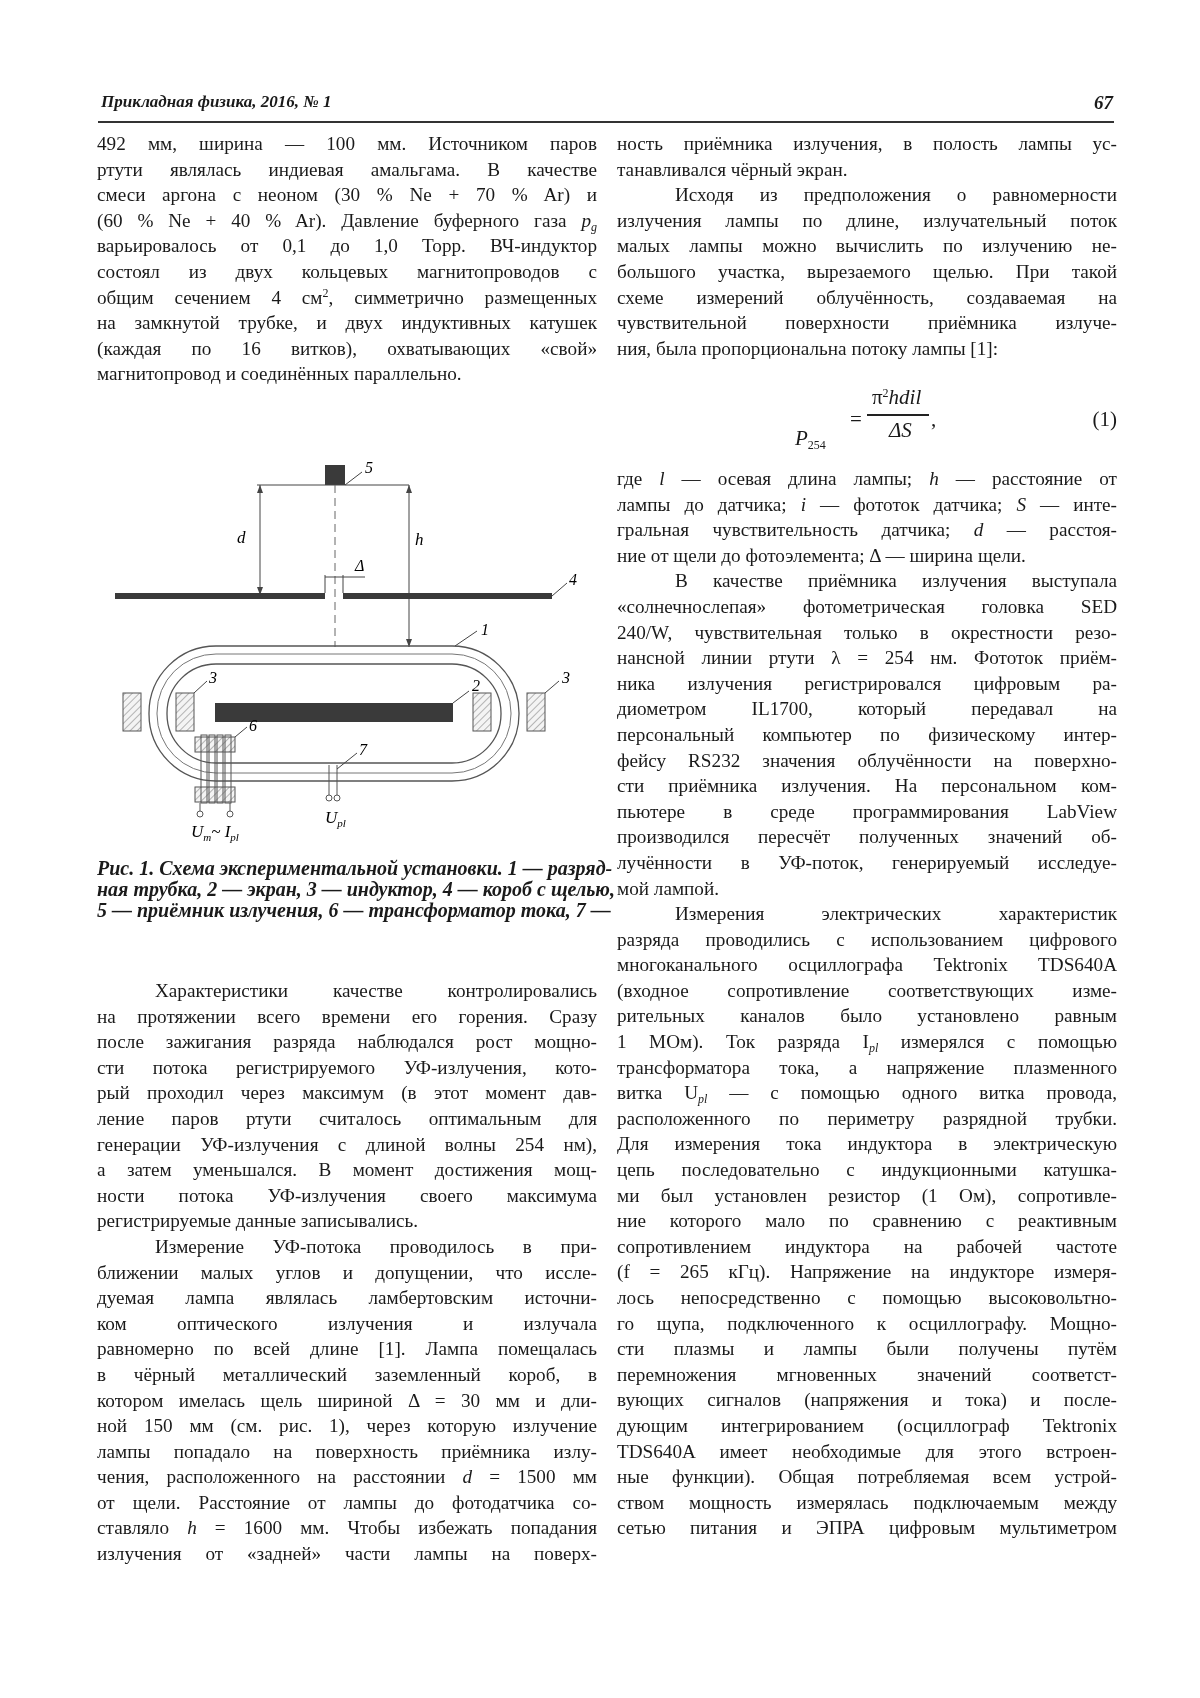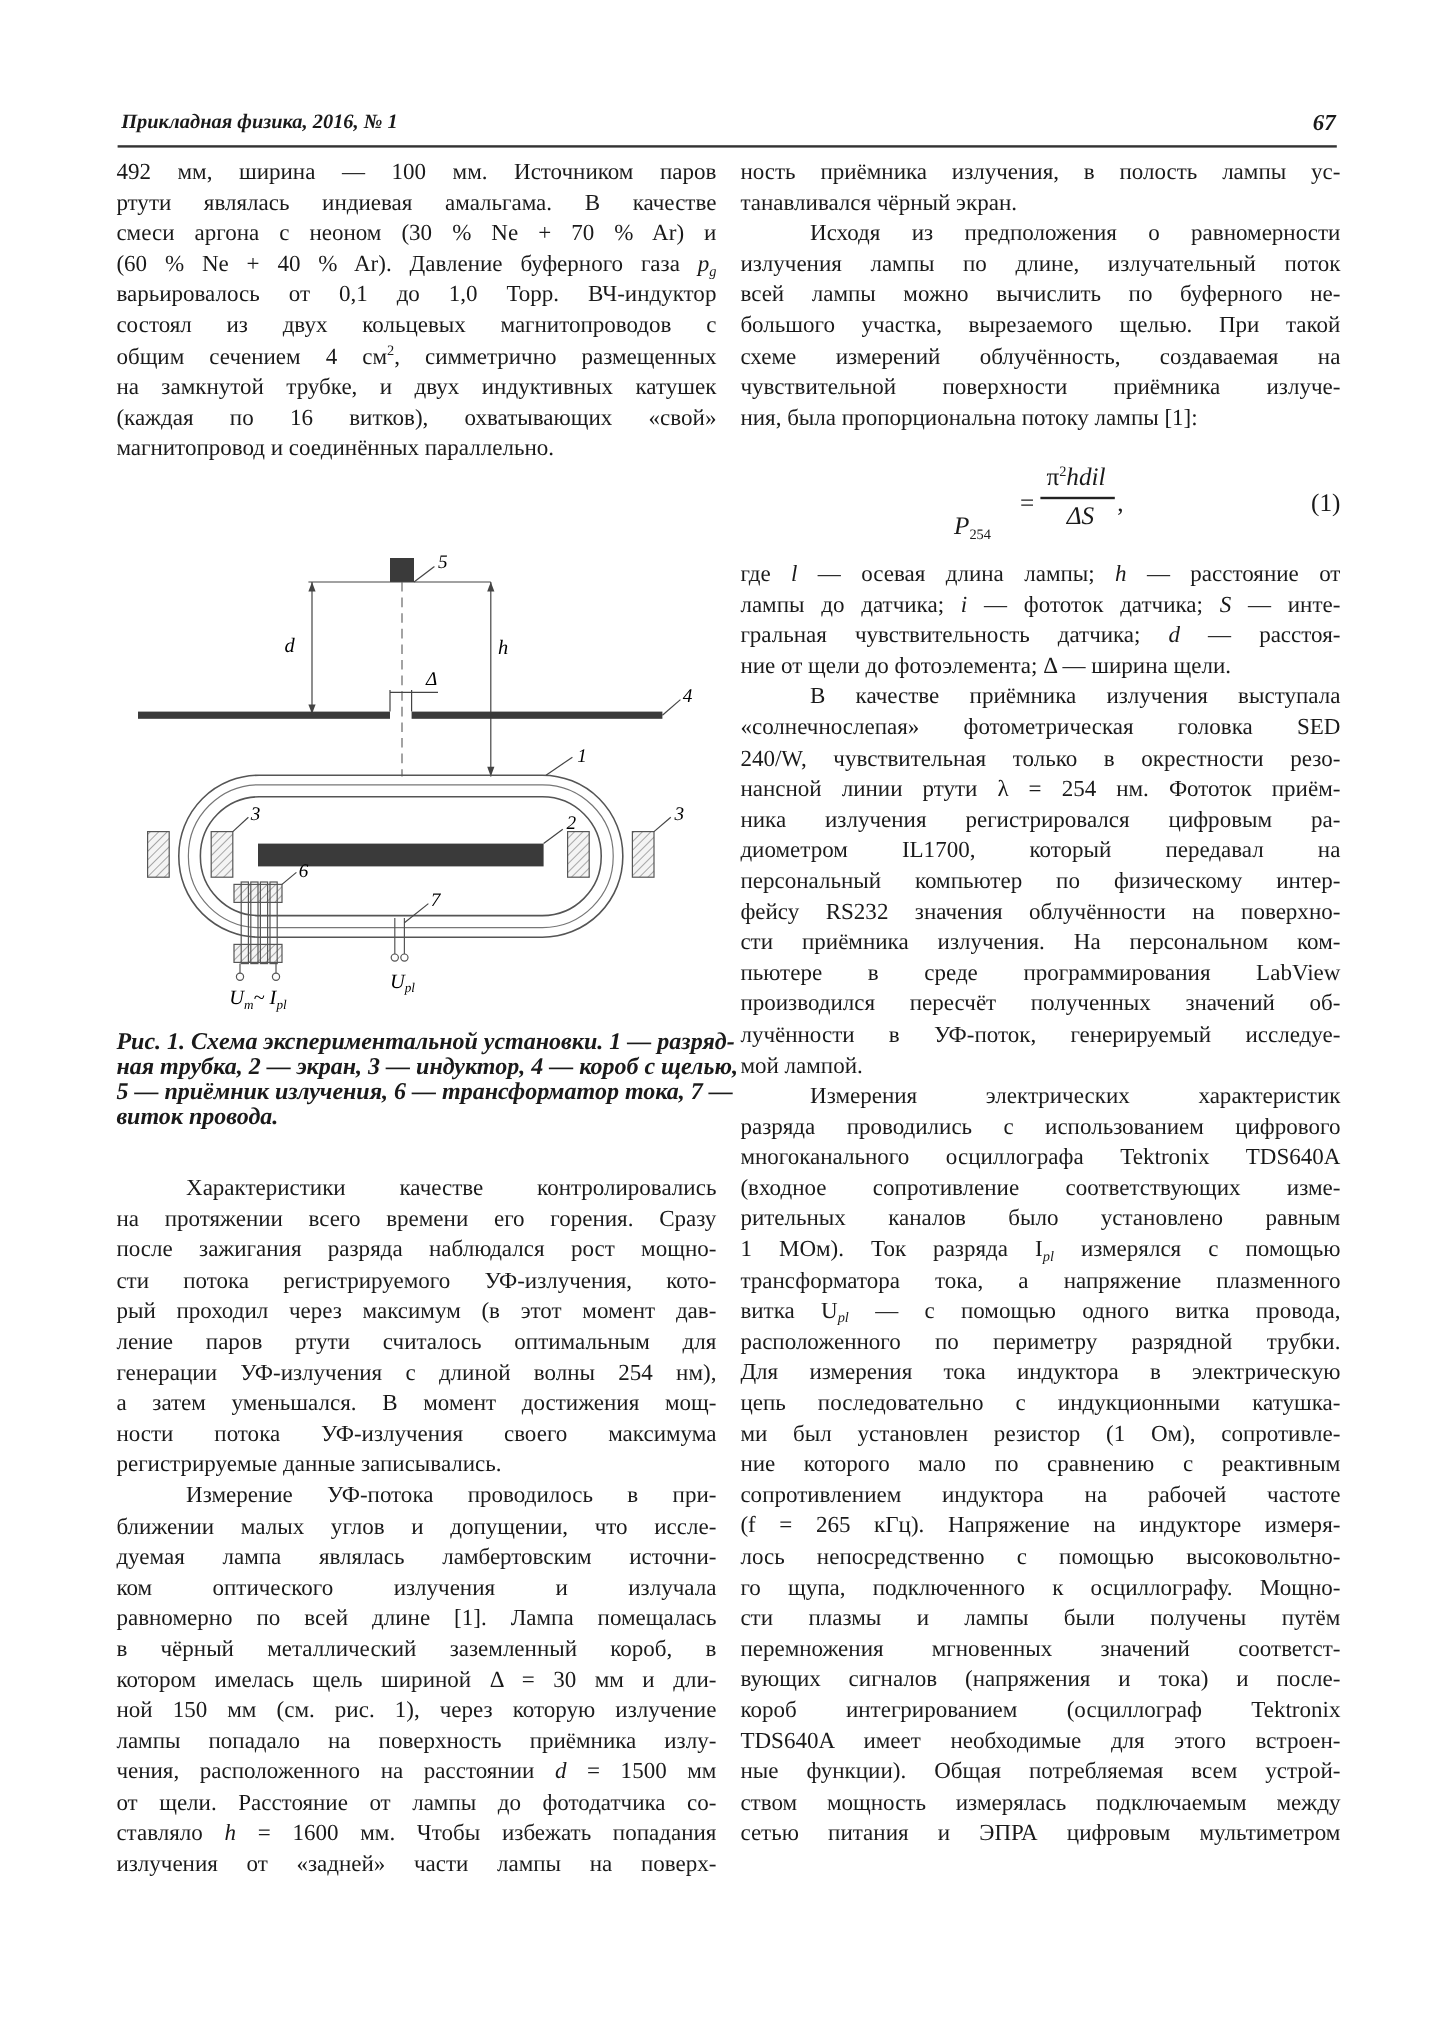--- a/index.html
+++ b/index.html
@@ -134,21 +134,20 @@
   <text x="262" y="310" font-size="16">7</text>
 
   <text x="94" y="392" font-size="17"><tspan>U</tspan><tspan font-size="11" dy="4">т</tspan><tspan dy="-4">~ I</tspan><tspan font-size="11" dy="4">pl</tspan></text>
   <text x="228" y="378" font-size="17"><tspan>U</tspan><tspan font-size="11" dy="4">pl</tspan></text>
 </svg>
 
 <div class="caption">
   <span class="line" style="text-align-last:justify;">Рис. 1. Схема экспериментальной установки. 1 — разряд-</span>
   <span class="line" style="text-align-last:justify;">ная трубка, 2 — экран, 3 — индуктор, 4 — короб с щелью,</span>
   <span class="line" style="text-align-last:justify;">5 — приёмник излучения, 6 — трансформатор тока, 7 —</span>
-  <span class="line last">виток провода.</span>
 </div>
 
 <div class="col left" style="top:978px;">
   <span class="line ind">Характеристики качестве контролировались</span>
   <span class="line">на протяжении всего времени его горения. Сразу</span>
   <span class="line">после зажигания разряда наблюдался рост мощно-</span>
   <span class="line">сти потока регистрируемого УФ-излучения, кото-</span>
   <span class="line">рый проходил через максимум (в этот момент дав-</span>
   <span class="line">ление паров ртути считалось оптимальным для</span>
   <span class="line">генерации УФ-излучения с длиной волны 254 нм),</span>
@@ -168,21 +167,21 @@
   <span class="line">от щели. Расстояние от лампы до фотодатчика со-</span>
   <span class="line"><span>ставляло </span><i>h</i><span> = 1600 мм. Чтобы избежать попадания</span></span>
   <span class="line">излучения от «задней» части лампы на поверх-</span>
 </div>
 
 <div class="col right" style="top:131px;">
   <span class="line">ность приёмника излучения, в полость лампы ус-</span>
   <span class="line last">танавливался чёрный экран.</span>
   <span class="line ind">Исходя из предположения о равномерности</span>
   <span class="line">излучения лампы по длине, излучательный поток</span>
-  <span class="line">всей лампы можно вычислить по буферного не-</span>
+  <span class="line">малых лампы можно вычислить по излучению не-</span>
   <span class="line">большого участка, вырезаемого щелью. При такой</span>
   <span class="line">схеме измерений облучённость, создаваемая на</span>
   <span class="line">чувствительной поверхности приёмника излуче-</span>
   <span class="line last">ния, была пропорциональна потоку лампы [1]:</span>
 </div>
 
 <div class="formula">
   <span class="lhs"><span>P</span><sub style="font-style:normal;">254</sub></span>
   <span class="eq">=</span>
   <span class="num"><span style="font-style:normal;">π</span><sup style="font-style:normal;">2</sup><span>hdil</span></span>
@@ -223,18 +222,18 @@
   <span class="line">цепь последовательно с индукционными катушка-</span>
   <span class="line">ми был установлен резистор (1 Ом), сопротивле-</span>
   <span class="line">ние которого мало по сравнению с реактивным</span>
   <span class="line">сопротивлением индуктора на рабочей частоте</span>
   <span class="line">(f = 265 кГц). Напряжение на индукторе измеря-</span>
   <span class="line">лось непосредственно с помощью высоковольтно-</span>
   <span class="line">го щупа, подключенного к осциллографу. Мощно-</span>
   <span class="line">сти плазмы и лампы были получены путём</span>
   <span class="line">перемножения мгновенных значений соответст-</span>
   <span class="line">вующих сигналов (напряжения и тока) и после-</span>
-  <span class="line">короб интегрированием (осциллограф Tektronix</span>
+  <span class="line">дующим интегрированием (осциллограф Tektronix</span>
   <span class="line">TDS640A имеет необходимые для этого встроен-</span>
   <span class="line">ные функции). Общая потребляемая всем устрой-</span>
   <span class="line">ством мощность измерялась подключаемым между</span>
   <span class="line">сетью питания и ЭПРА цифровым мультиметром</span>
 </div>
 
 </body></html>

